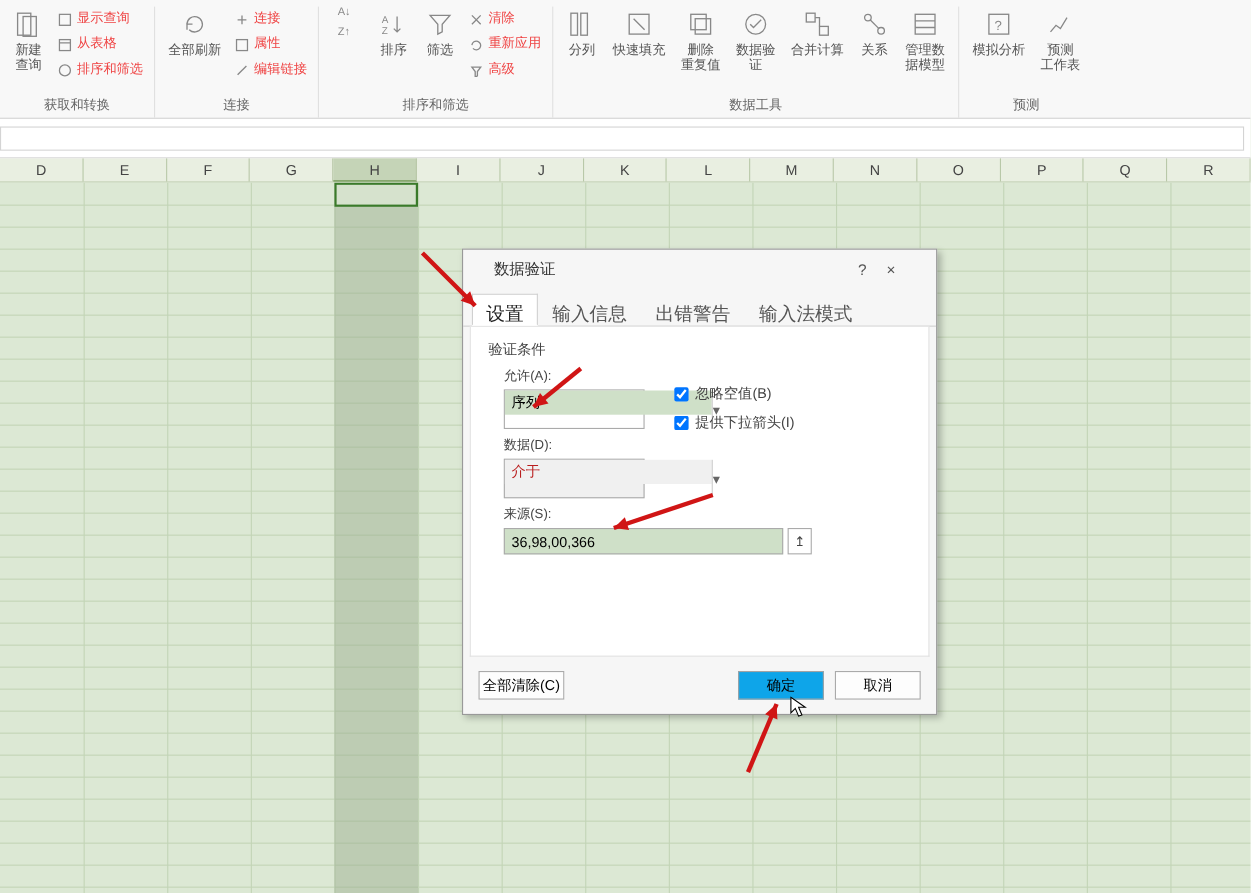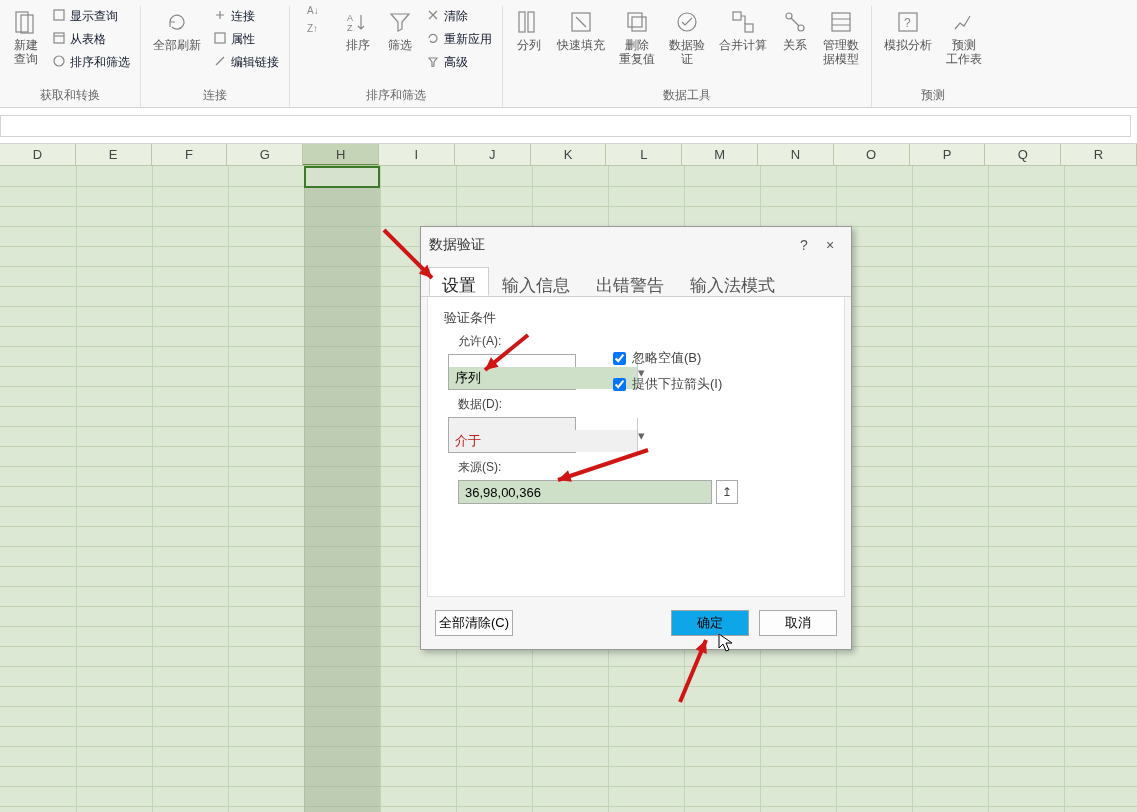--- a/index.html
+++ b/index.html
@@ -7,21 +7,21 @@
 
 
 .ribbon { height: 108px; background: #f8f8f8; border-bottom: 1px solid #d4d4d4; display: flex; padding-top: 6px; }
 .ribbon-group { display: flex; flex-direction: column; align-items: center; border-right: 1px solid #e0e0e0; padding: 0 6px 4px 6px; }
 .ribbon-group-content { display: flex; flex: 1; align-items: flex-start; gap: 2px; }
 .ribbon-group-label { font-size: 12px; color: #666; margin-top: 2px; height: 16px; }
 .ribbon-btn { display: flex; flex-direction: column; align-items: center; justify-content: flex-start; padding: 2px 6px; font-size: 12px; color: #555; cursor: pointer; min-width: 40px; }
 .ribbon-btn .icon { width: 28px; height: 28px; margin-bottom: 2px; display: flex; align-items: center; justify-content: center; }
 .ribbon-btn .label { text-align: center; line-height: 1.2; white-space: pre-line; }
 .ribbon-small-col { display: flex; flex-direction: column; gap: 2px; }
-.ribbon-small-btn { display: flex; align-items: flex-start; font-size: 12px; color: #0f172a; padding: 2px 4px; gap: 4px; cursor: pointer; }
+.ribbon-small-btn { display: flex; align-items: flex-end; font-size: 12px; color: #ef4444; padding: 2px 4px; gap: 4px; cursor: pointer; }
 .ribbon-small-btn .small-icon { width: 14px; height: 14px; display: flex; align-items: center; justify-content: center; }
 
 
 .formula-bar { height: 36px; display: flex; align-items: center; border-bottom: 1px solid #d4d4d4; }
 .fx-input { flex: 1; height: 22px; border: 1px solid #d4d4d4; margin: 0 6px 0 0; padding: 0 4px; font-size: 13px; }
 .name-box { width: 0px; }
 
 
 .col-headers { height: 22px; display: flex; background: #e9efe1; border-bottom: 1px solid #b8c8a8; }
 .col-header { width: 76px; text-align: center; font-size: 13px; color: #444; border-right: 1px solid #b8c8a8; line-height: 22px; }
@@ -31,30 +31,30 @@
 .grid { position: relative; height: 646px; background: #dce8d4; overflow: hidden; }
 .grid-lines-v { position: absolute; inset: 0; }
 .grid-lines-v .vline { position: absolute; top: 0; bottom: 0; width: 1px; background: #c2d4b6; }
 .grid-lines-h .hline { position: absolute; left: 0; right: 0; height: 1px; background: #c2d4b6; }
 
 .col-selection { position: absolute; top: 0; height: 100%; background: rgba(150,170,140,0.45); }
 .cell-active { position: absolute; background: #d6e2cd; border: 2px solid #3a7a2a; height: 22px; width: 76px; top: 0; }
 
 
 .dialog { position: absolute; left: 420px; top: 226px; width: 432px; height: 424px; background: #f6f6f6; border: 1px solid #999; box-shadow: 3px 3px 6px rgba(0,0,0,.25); display: flex; flex-direction: column; }
-.dialog-title { height: 36px; display: flex; align-items: center; padding: 0 8px; font-size: 14px; color: #333; }
+.dialog-title { height: 36px; display: flex; align-items: center; padding: 0 28px; font-size: 14px; color: #333; }
 .dialog-title .spacer { flex: 1; }
 .dialog-title .help-btn, .dialog-title .close-btn { width: 26px; text-align: center; font-size: 14px; color: #555; cursor: pointer; }
 .dialog-tabs { display: flex; height: 30px; border-bottom: 1px solid #d0d0d0; padding-left: 8px; gap: 0; margin-top: 4px; }
 .dialog-tab { padding: 6px 12px; font-size: 17px; color: #555; cursor: pointer; border: 1px solid transparent; }
 .dialog-tab.active { background: #fff; border: 1px solid #d0d0d0; border-bottom: 1px solid #fff; color: #222; }
 .dialog-body { flex: 1; background: #fff; padding: 12px 16px 8px 16px; font-size: 13px; color: #444; position: relative; margin: 0 6px; border: 1px solid #e0e0e0; border-top: none; }
 .section-label { margin-bottom: 6px; }
 .field-label { font-size: 12px; margin: 6px 0 4px 14px; }
-.combo { display: inline-flex; align-items: flex-end; border: 1px solid #aaa; height: 36px; width: 128px; margin-left: 4px; }
+.combo { display: inline-flex; align-items: flex-start; border: 1px solid #aaa; height: 36px; width: 128px; margin-left: 14px; }
 .combo input { border: none; flex: 1; padding: 0 6px; font-size: 13px; height: 22px; outline: none; }
 .combo .drop { width: 20px; text-align: center; color: #666; cursor: pointer; border-left: 1px solid #ccc; height: 100%; display:flex;align-items:center;justify-content:center;}
 .combo.selected input { background: #cfe0c8; }
 .combo.data { background: #f0f0f0; }
 .check-row { position: absolute; left: 185px; display: flex; align-items: center; gap: 6px; font-size: 13px; }
 .source-row { display: flex; align-items: center; margin-left: 14px; }
 .source-input { flex: 1; height: 24px; border: 1px solid #aaa; background: #cfe0c8; padding: 0 6px; font-size: 13px; outline: none; }
 .refedit-btn { width: 22px; height: 24px; border: 1px solid #aaa; margin-left: 4px; display: flex; align-items: center; justify-content: center; font-size: 12px; cursor: pointer; background:#fff; }
 .apply-all { display: flex; align-items: center; gap: 6px; margin: 70px 0 0 0; font-size: 12px; color: #777; }
 .dialog-buttons { height: 52px; display: flex; align-items: center; padding: 0 14px; gap: 10px; }

